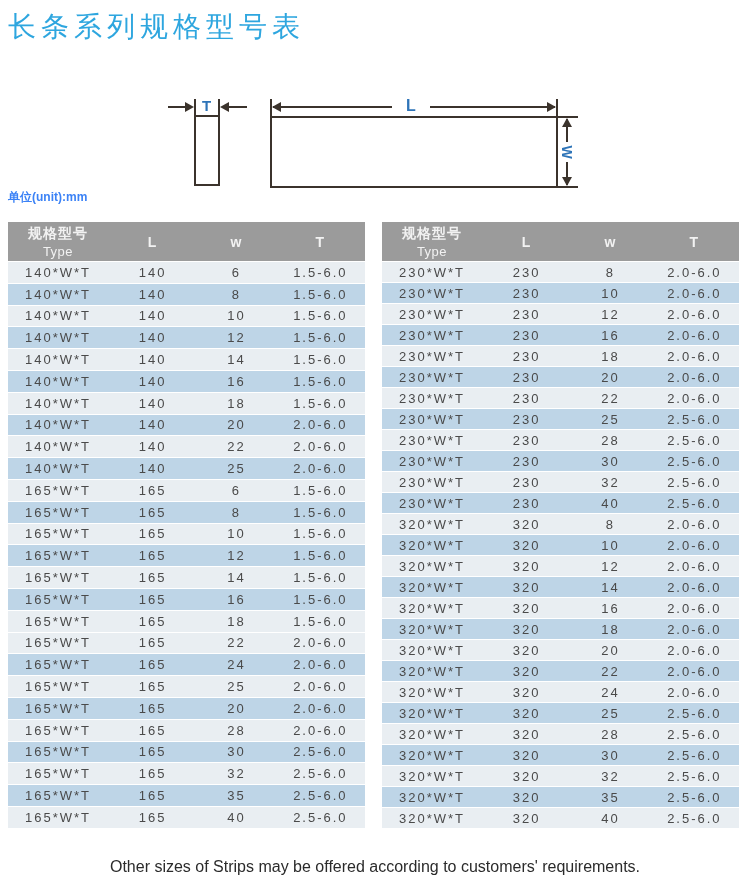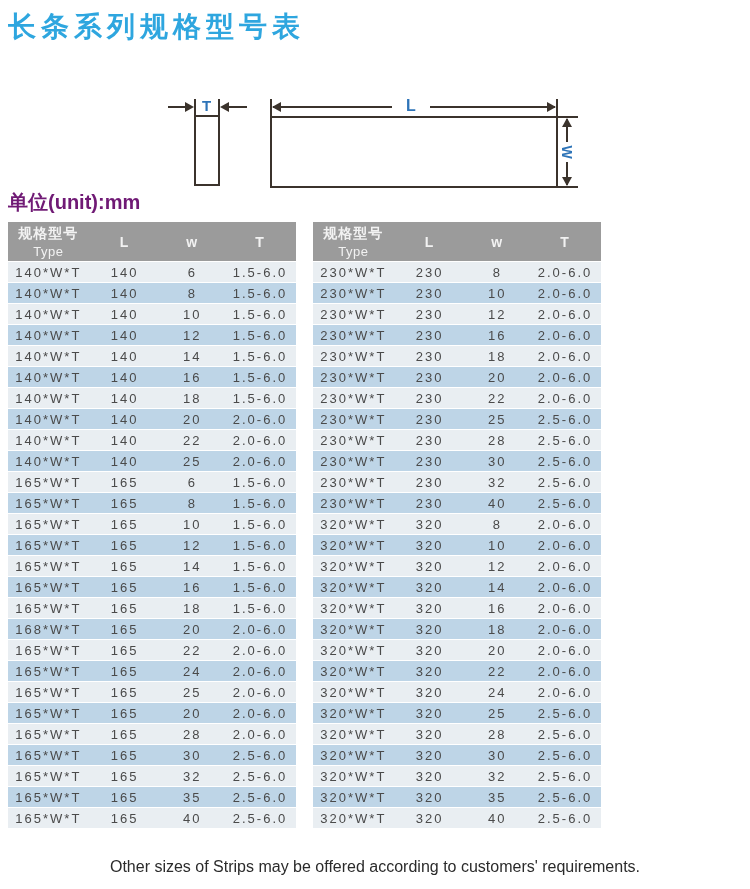--- a/index.html
+++ b/index.html
@@ -4,41 +4,41 @@
 <style>
   * { margin:0; padding:0; box-sizing:border-box; }
   body { background:#fff; }
   .page {
     position:relative; width:750px; height:889px; background:#ffffff;
     font-family:"Liberation Sans","DejaVu Sans",sans-serif; overflow:hidden;
   }
   
   .title {
     position:absolute; left:8px; top:8px;
-    font-size:28px; font-weight:bold; color:#2ea6df; letter-spacing:5px;
+    font-size:28px; font-weight:normal; color:#2ea6df; letter-spacing:5px;
   }
   .subtitle {
     position:absolute; left:8px; top:44px;
     font-size:16px; font-weight:bold; color:#2ea6df;
   }
   
   .dline { position:absolute; background:#3b332c; }
   .dlabel { position:absolute; color:#2e74b8; font-weight:bold; text-align:center; background:#fff; }
   .arrow { position:absolute; width:0; height:0; }
   .arrow.right { border-top:5px solid transparent; border-bottom:5px solid transparent; border-left:9px solid #3b332c; }
   .arrow.left  { border-top:5px solid transparent; border-bottom:5px solid transparent; border-right:9px solid #3b332c; }
   .arrow.up    { border-left:5px solid transparent; border-right:5px solid transparent; border-bottom:9px solid #3b332c; }
   .arrow.down  { border-left:5px solid transparent; border-right:5px solid transparent; border-top:9px solid #3b332c; }
   
   .unit {
     position:absolute; left:8px; top:189px;
-    font-size:20px; font-weight:bold; color:#701a75;
+    font-size:12px; font-weight:bold; color:#3b82f6;
   }
   
-  .tables { position:absolute; left:8px; top:222px; width:593px; display:flex; gap:17px; }
+  .tables { position:absolute; left:8px; top:222px; width:731px; display:flex; gap:17px; }
   table.spec { width:360px; border-collapse:separate; border-spacing:0; table-layout:fixed; }
   table.spec col.c1 { width:28%; } table.spec col.c2 { width:25%; }
   table.spec col.c3 { width:22%; } table.spec col.c4 { width:25%; }
   table.spec thead th {
     background:#9b9b9b; color:#f2f2f2; height:40px; vertical-align:middle;
     font-size:14px; font-weight:bold; text-align:center; border-bottom:1px solid #fff;
     letter-spacing:1px;
   }
   table.spec thead .th-sub { display:block; font-size:13px; font-weight:normal; letter-spacing:0.5px; margin-top:1px; }
   table.spec tbody td {
@@ -206,26 +206,20 @@
             <td>165</td>
             <td>16</td>
             <td>1.5-6.0</td>
           </tr>
           <tr class="row-light">
             <td>165*W*T</td>
             <td>165</td>
             <td>18</td>
             <td>1.5-6.0</td>
           </tr>
-          <tr class="row-blue">
-            <td>168*W*T</td>
-            <td>165</td>
-            <td>20</td>
-            <td>2.0-6.0</td>
-          </tr>
           <tr class="row-light">
             <td>165*W*T</td>
             <td>165</td>
             <td>22</td>
             <td>2.0-6.0</td>
           </tr>
           <tr class="row-blue">
             <td>165*W*T</td>
             <td>165</td>
             <td>24</td>

